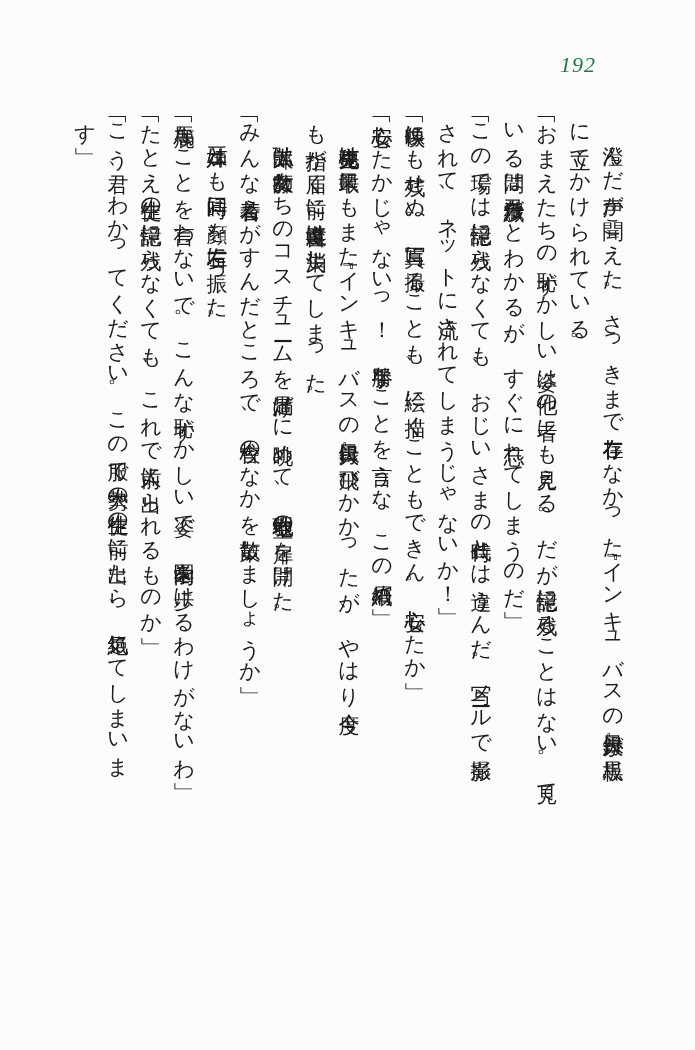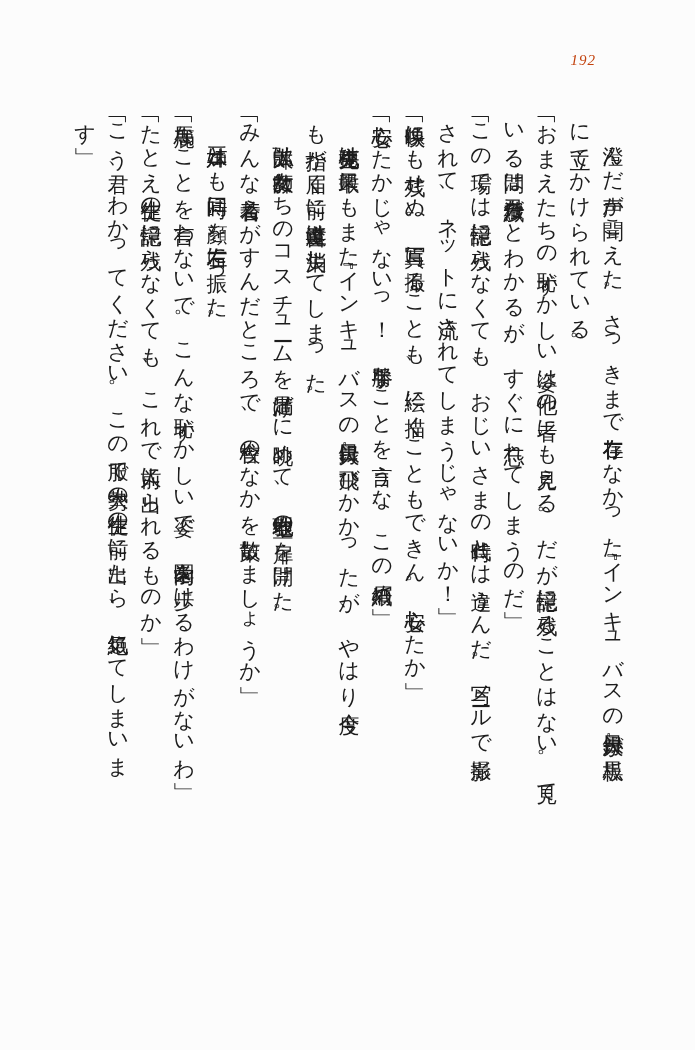--- a/index.html
+++ b/index.html
@@ -12,24 +12,24 @@
     width: 695px;
     height: 1050px;
     background: #fcfcfc;
     font-family: "Liberation Serif", "DejaVu Serif", serif;
     overflow: hidden;
   }
   .page-number {
     position: absolute;
     top: 52px;
     right: 99px;
-    font-size: 15px;
+    font-size: 22px;
     font-style: italic;
     letter-spacing: 1px;
-    color: #c2410c;
+    color: #15803d;
   }
   .text-block {
     position: absolute;
     top: 109px;
     right: 66px;
     height: 824px;
     writing-mode: vertical-rl;
     text-orientation: mixed;
     color: #1c1c1c;
     font-size: 21px;

